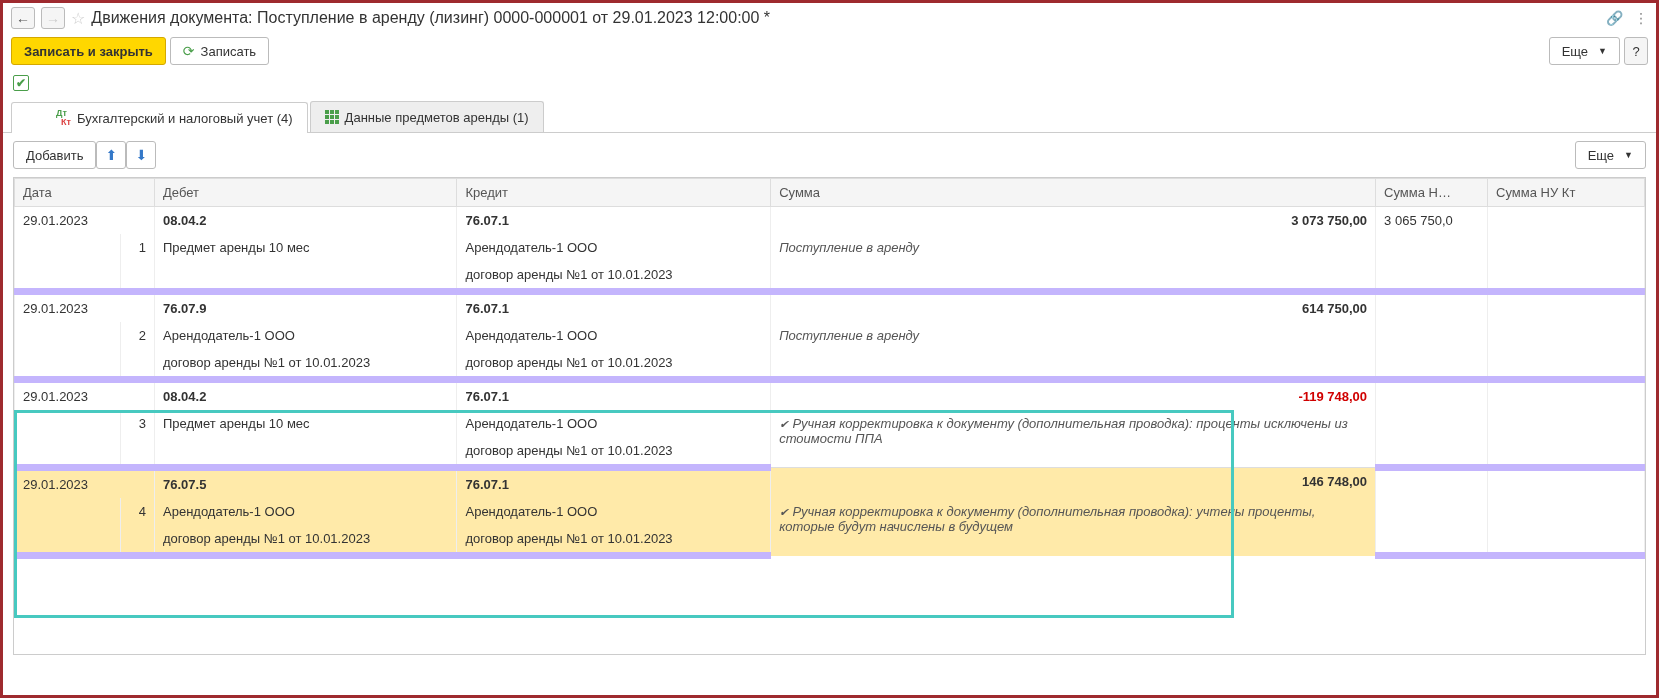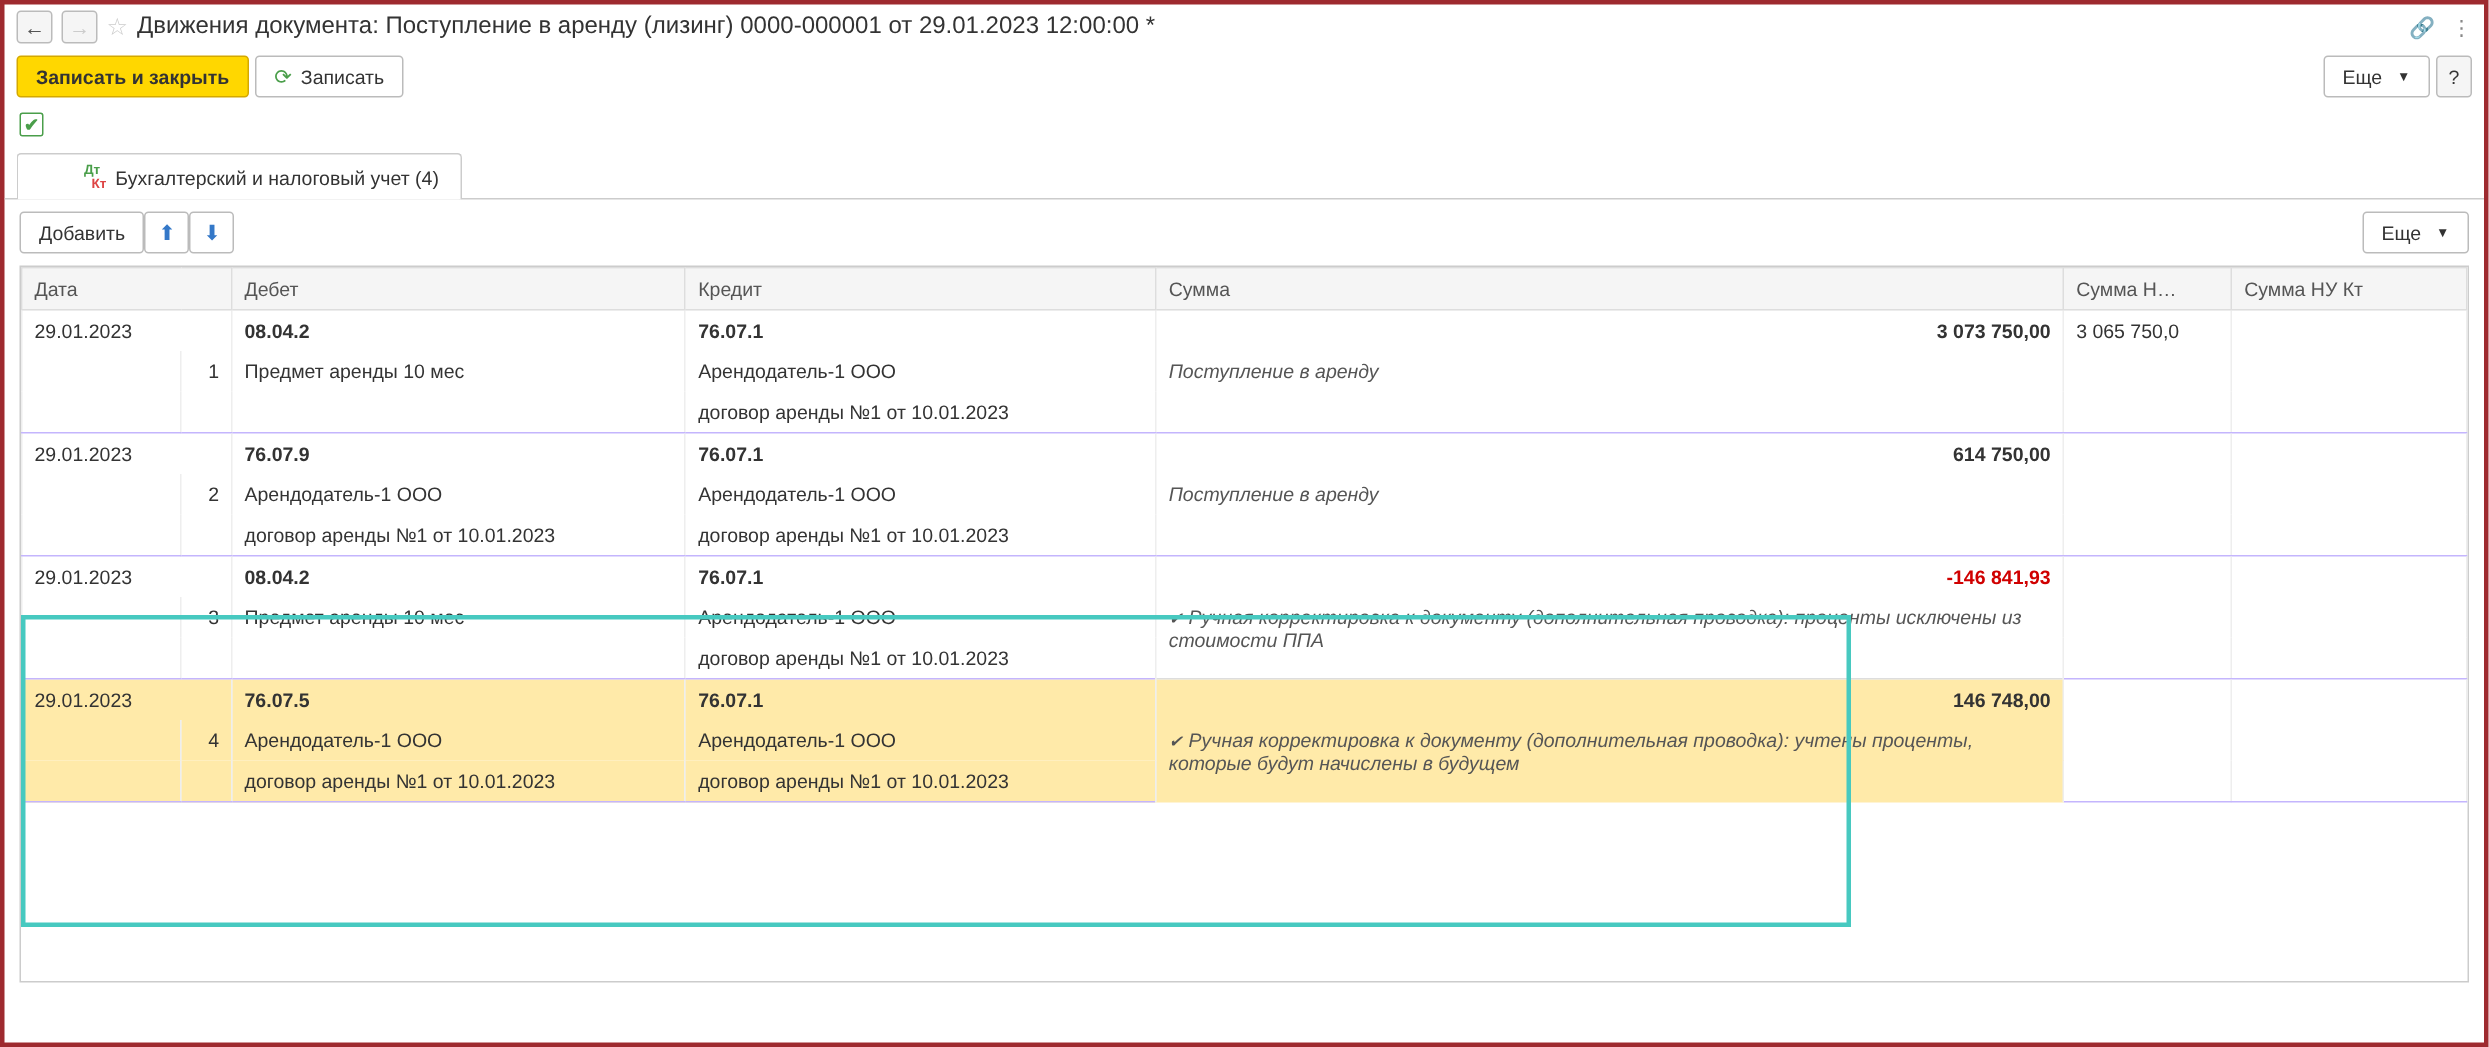--- a/index.html
+++ b/index.html
@@ -43,21 +43,21 @@
 .col-credit { width: 280px; }
 .col-sum { width: 540px; }
 .col-nud { width: 100px; }
 .col-nuk { width: 140px; }
 .bold { font-weight: bold; }
 .sum-r { text-align: right; font-weight: bold; }
 .italic { font-style: italic; color: #555; }
 .neg { color: #d00000; }
 tr.row-line td { border-top: none; border-bottom: none; }
 tr.row-first td { border-top: 1px solid #ddd; }
-tr.row-last td { border-bottom: 1px solid #c4b5fd; }
+tr.row-last td { border-bottom: 7px solid #c4b5fd; }
 .sel td { background: #ffeaa9; }
 .highlight-box { position: absolute; border: 3px solid #47c9c0; pointer-events: none; }
 .pencil { font-size: 11px; margin-right: 4px; }
 </style>
 </head>
 <body>
 
 <div class="titlebar">
   <div class="nav-btn">←</div>
   <div class="nav-btn disabled">→</div>
@@ -86,20 +86,24 @@
 </div>
 
 <div class="checkbox-row">
   <div class="checkbox">✔</div>
 </div>
 
 <div class="tabs">
   <div class="tab active">
     <span class="tab-icon-dk"><span class="dt">Дт</span><br><span class="kt">&nbsp;&nbsp;Кт</span></span>
     <span>Бухгалтерский и налоговый учет (4)</span>
+  </div>
+  <div class="tab">
+    <span class="grid-icon"></span>
+    <span>Данные предметов аренды (1)</span>
   </div>
 </div>
 
 <div class="sub-toolbar">
   <div class="btn">
     <span>Добавить</span>
   </div>
   <div style="display:flex;gap:0;">
     <div class="arrow-btn">
         <span class="up-arrow">⬆</span>
@@ -180,21 +184,21 @@
       <td>договор аренды №1 от 10.01.2023</td>
       <td></td>
           <td></td>
           <td></td>
     </tr>
 
     <tr class="row-line row-first">
       <td colspan="2">29.01.2023</td>
       <td class="bold">08.04.2</td>
       <td class="bold">76.07.1</td>
-      <td class="sum-r neg">-146 841,93</td>
+      <td class="sum-r neg">-119 748,00</td>
       <td></td>
           <td></td>
     </tr>
     <tr class="row-line">
       <td class="col-date"></td>
           <td class="col-n">3</td>
       <td>Предмет аренды 10 мес</td>
       <td>Арендодатель-1 ООО</td>
       <td class="italic" rowspan="2"><span class="pencil">✔</span><span>Ручная корректировка к документу (дополнительная проводка): проценты исключены из стоимости ППА</span></td>
       <td></td>

